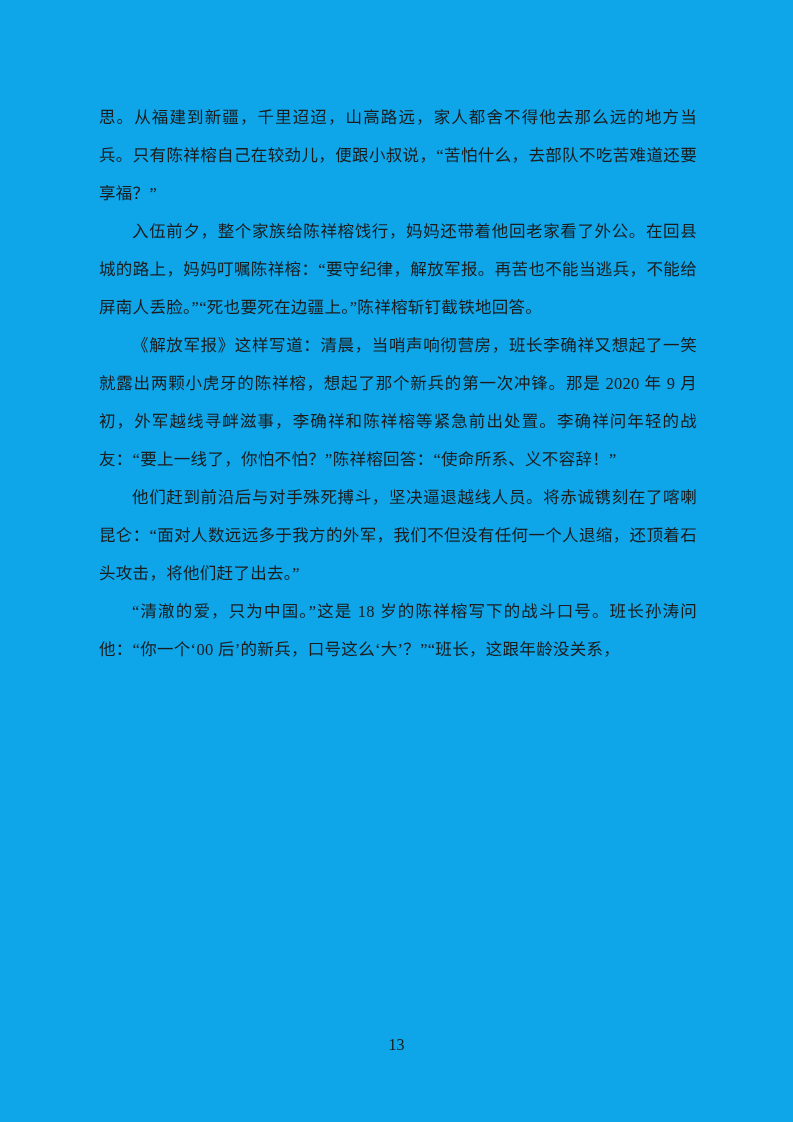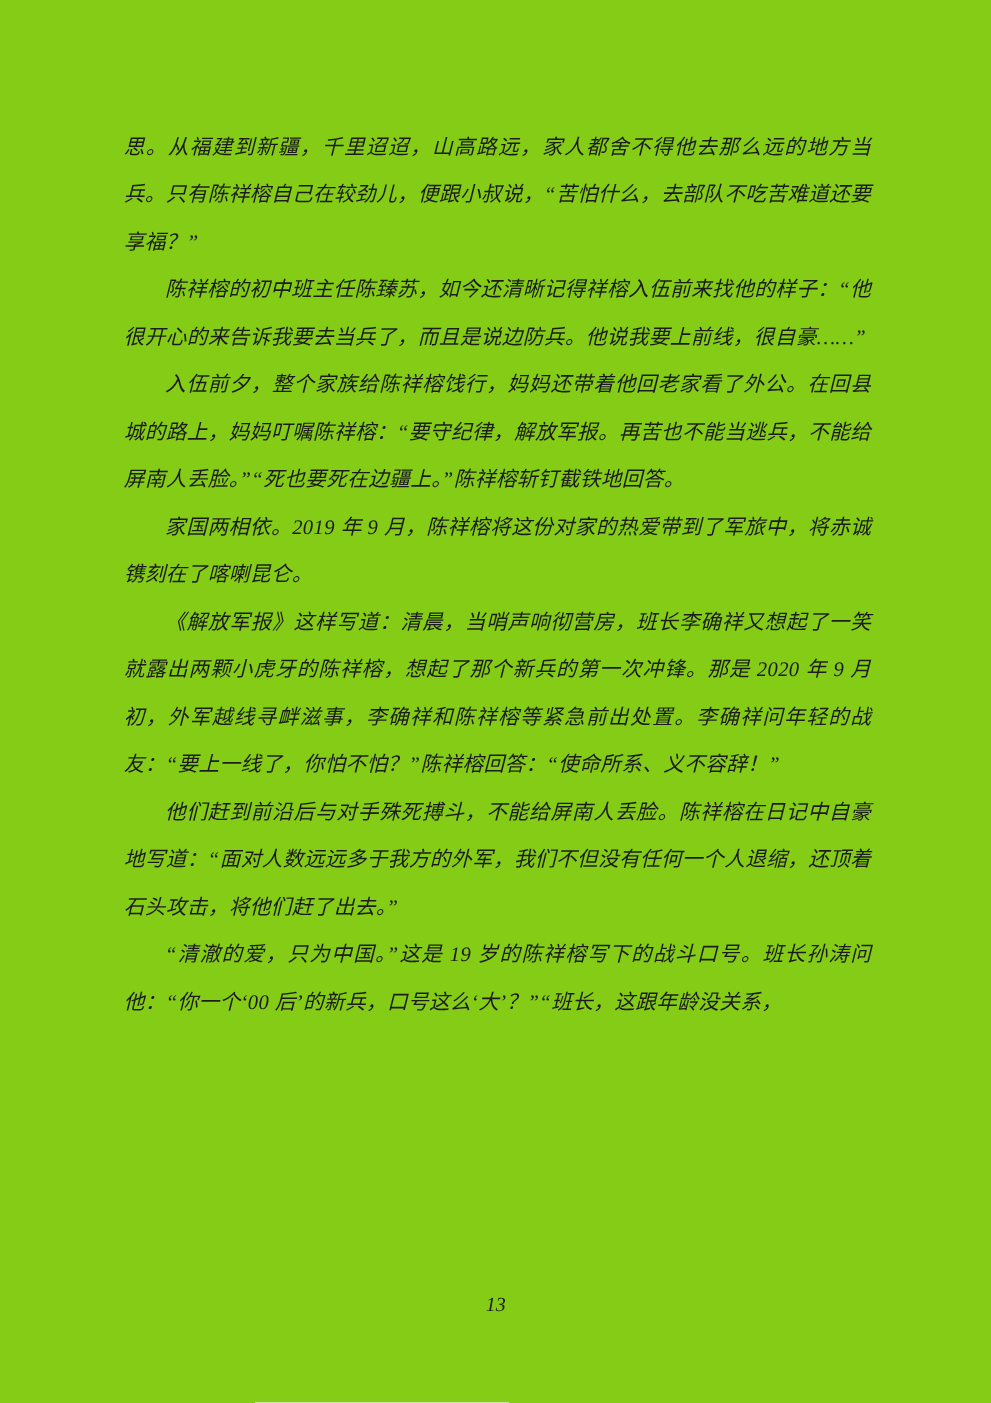--- a/index.html
+++ b/index.html
@@ -4,25 +4,24 @@
 <style>
   html, body {
     margin: 0;
     padding: 0;
     background: #ffffff;
   }
   .page {
     position: relative;
     width: 793px;
     height: 1122px;
-    background: #84cc16;
+    background: #0ea5e9;
     overflow: hidden;
     font-family: "Liberation Serif", "DejaVu Serif", serif;
     color: #1c1c1c;
-    font-style: italic;
   }
   .content {
     position: absolute;
     top: 99px;
     left: 99px;
     width: 598px;
   }
   .content p {
     margin: 0;
     padding: 0;
@@ -45,21 +44,19 @@
     color: #1c1c1c;
     font-family: "Liberation Serif", "DejaVu Serif", serif;
   }
 </style>
 </head>
 <body>
 
 <div class="page">
   <div class="content">
     <p>思。从福建到新疆，千里迢迢，山高路远，家人都舍不得他去那么远的地方当兵。只有陈祥榕自己在较劲儿，便跟小叔说，“苦怕什么，去部队不吃苦难道还要享福？”</p>
-    <p class="indent">陈祥榕的初中班主任陈臻苏，如今还清晰记得祥榕入伍前来找他的样子：“他很开心的来告诉我要去当兵了，而且是说边防兵。他说我要上前线，很自豪……”</p>
     <p class="indent">入伍前夕，整个家族给陈祥榕饯行，妈妈还带着他回老家看了外公。在回县城的路上，妈妈叮嘱陈祥榕：“要守纪律，解放军报。再苦也不能当逃兵，不能给屏南人丢脸。”“死也要死在边疆上。”陈祥榕斩钉截铁地回答。</p>
-    <p class="indent">家国两相依。2019 年 9 月，陈祥榕将这份对家的热爱带到了军旅中，将赤诚镌刻在了喀喇昆仑。</p>
     <p class="indent">《解放军报》这样写道：清晨，当哨声响彻营房，班长李确祥又想起了一笑就露出两颗小虎牙的陈祥榕，想起了那个新兵的第一次冲锋。那是 2020 年 9 月初，外军越线寻衅滋事，李确祥和陈祥榕等紧急前出处置。李确祥问年轻的战友：“要上一线了，你怕不怕？”陈祥榕回答：“使命所系、义不容辞！”</p>
-    <p class="indent">他们赶到前沿后与对手殊死搏斗，不能给屏南人丢脸。陈祥榕在日记中自豪地写道：“面对人数远远多于我方的外军，我们不但没有任何一个人退缩，还顶着石头攻击，将他们赶了出去。”</p>
-    <p class="indent">“清澈的爱，只为中国。”这是 19 岁的陈祥榕写下的战斗口号。班长孙涛问他：“你一个‘00 后’的新兵，口号这么‘大’？”“班长，这跟年龄没关系，</p>
+    <p class="indent">他们赶到前沿后与对手殊死搏斗，坚决逼退越线人员。将赤诚镌刻在了喀喇昆仑：“面对人数远远多于我方的外军，我们不但没有任何一个人退缩，还顶着石头攻击，将他们赶了出去。”</p>
+    <p class="indent">“清澈的爱，只为中国。”这是 18 岁的陈祥榕写下的战斗口号。班长孙涛问他：“你一个‘00 后’的新兵，口号这么‘大’？”“班长，这跟年龄没关系，</p>
   </div>
   <div class="page-number">13</div>
 </div>
 
 </body></html>

